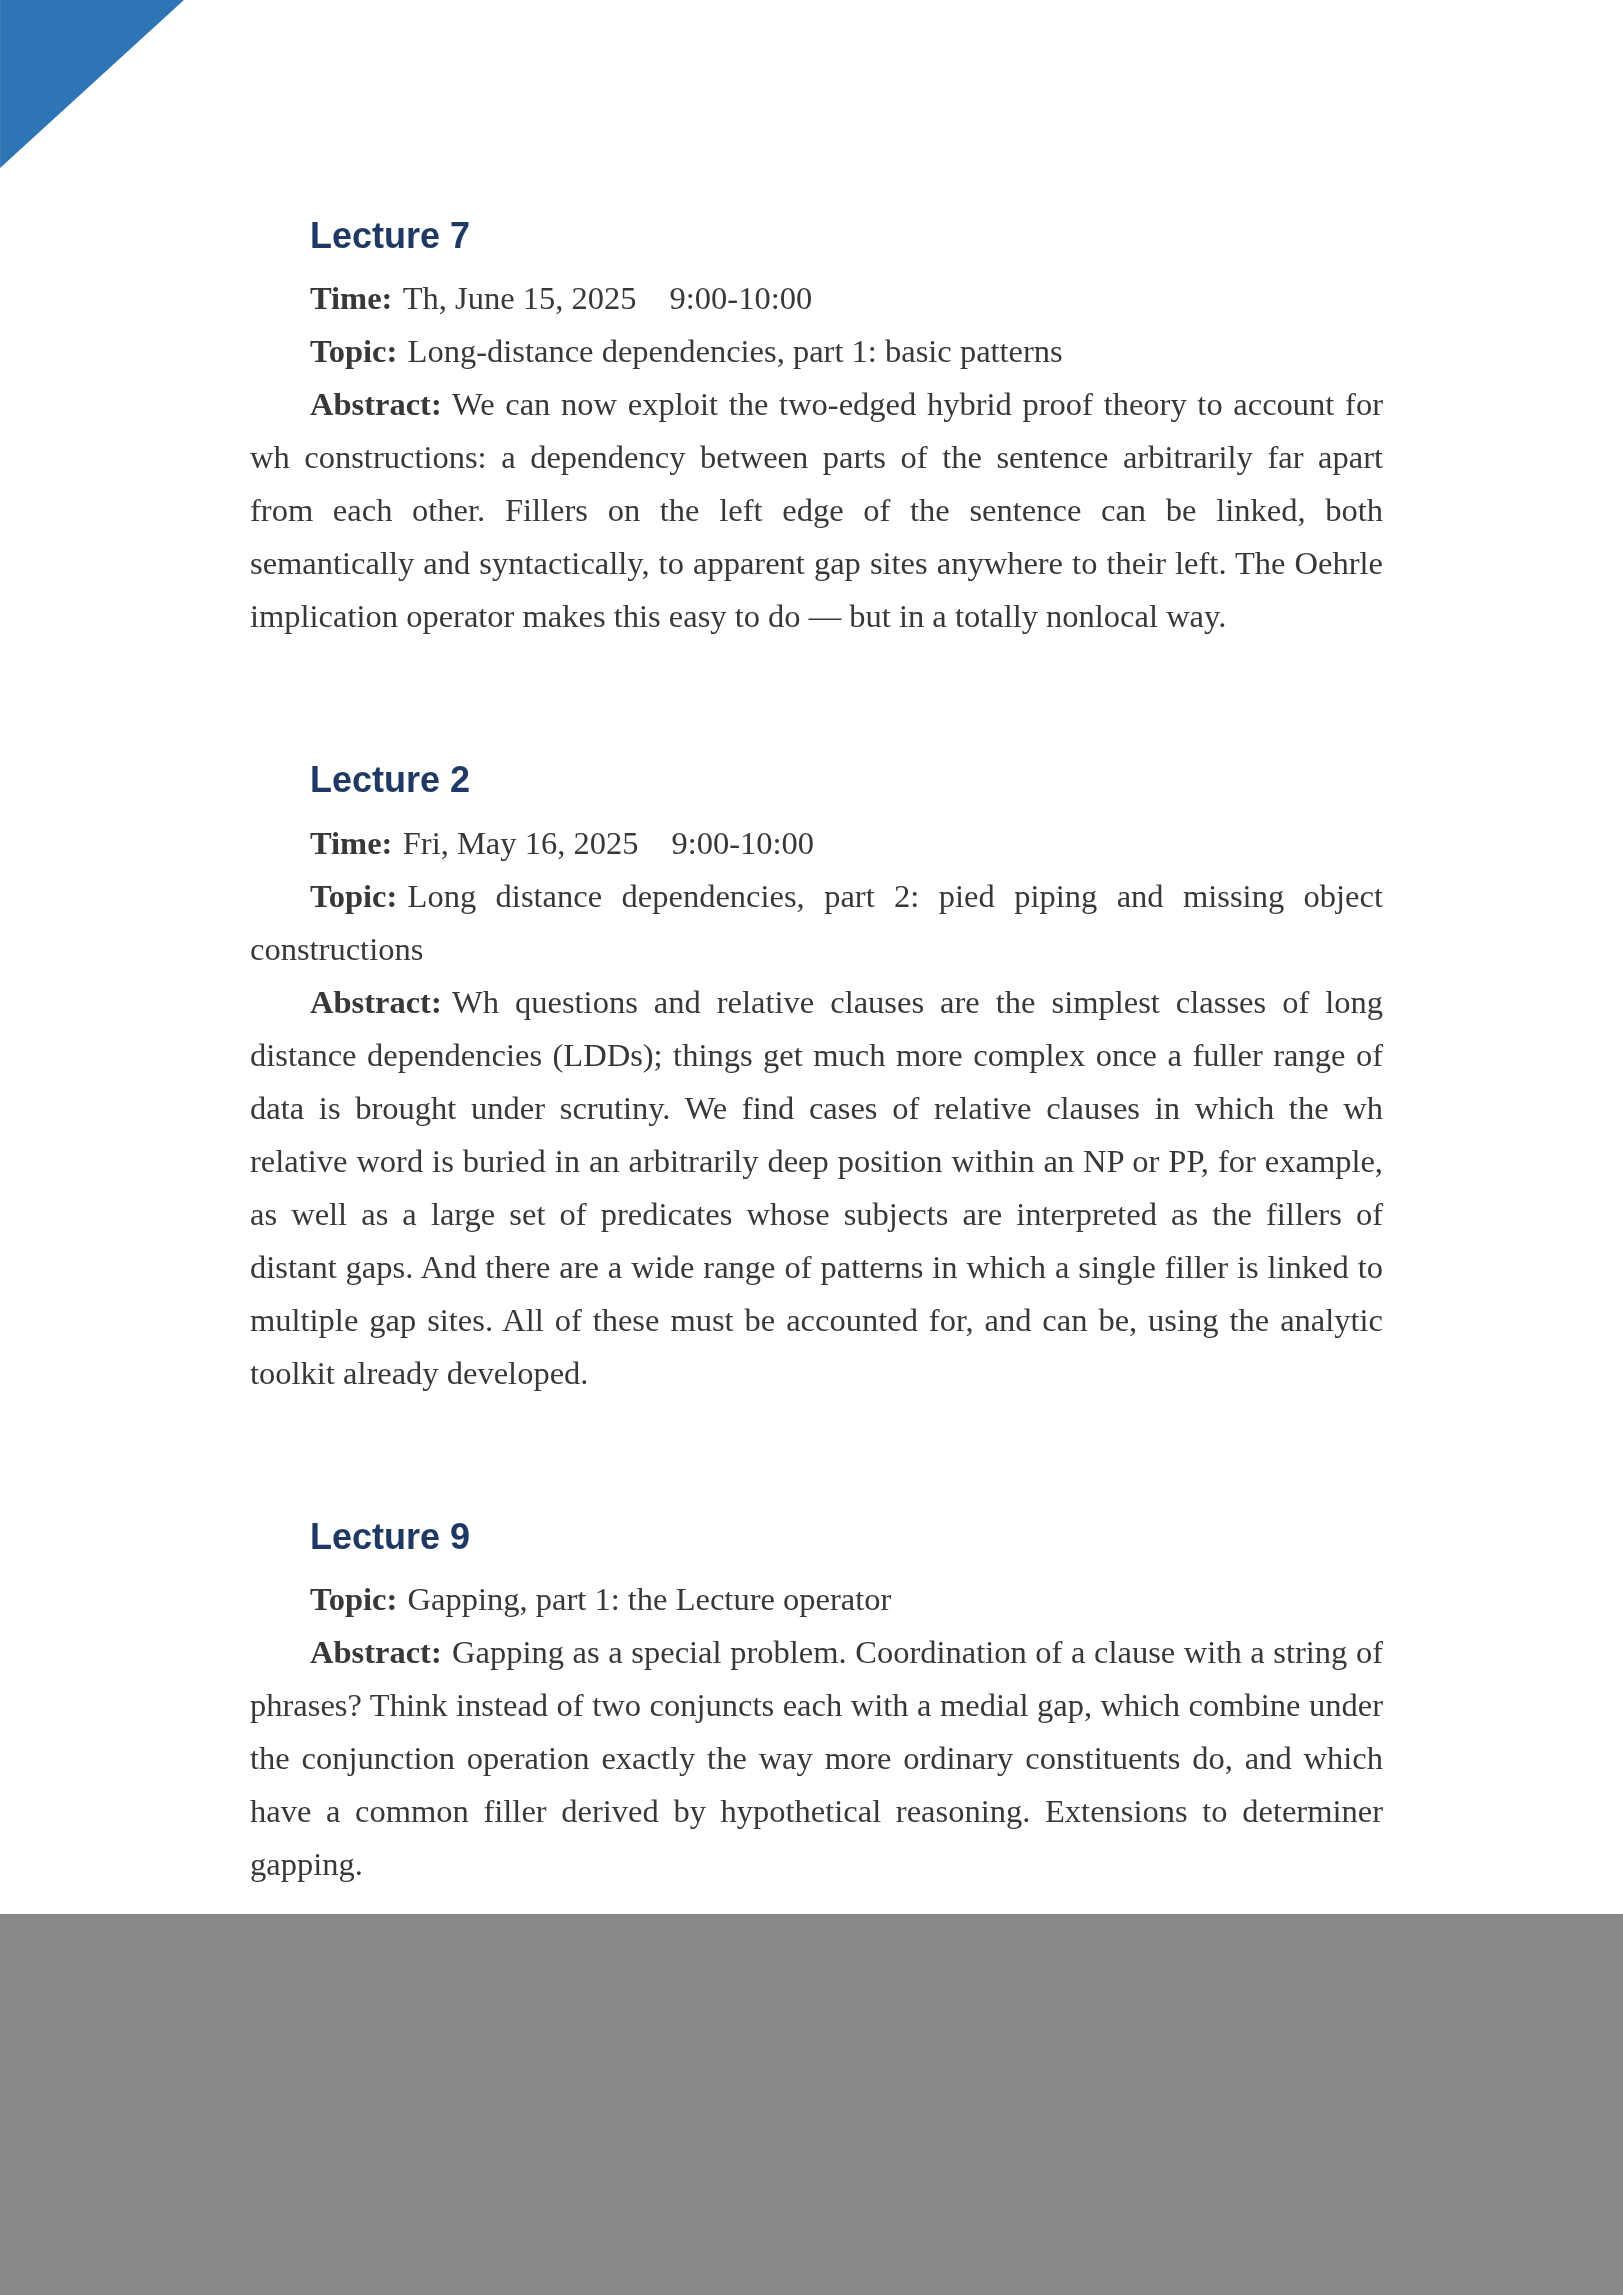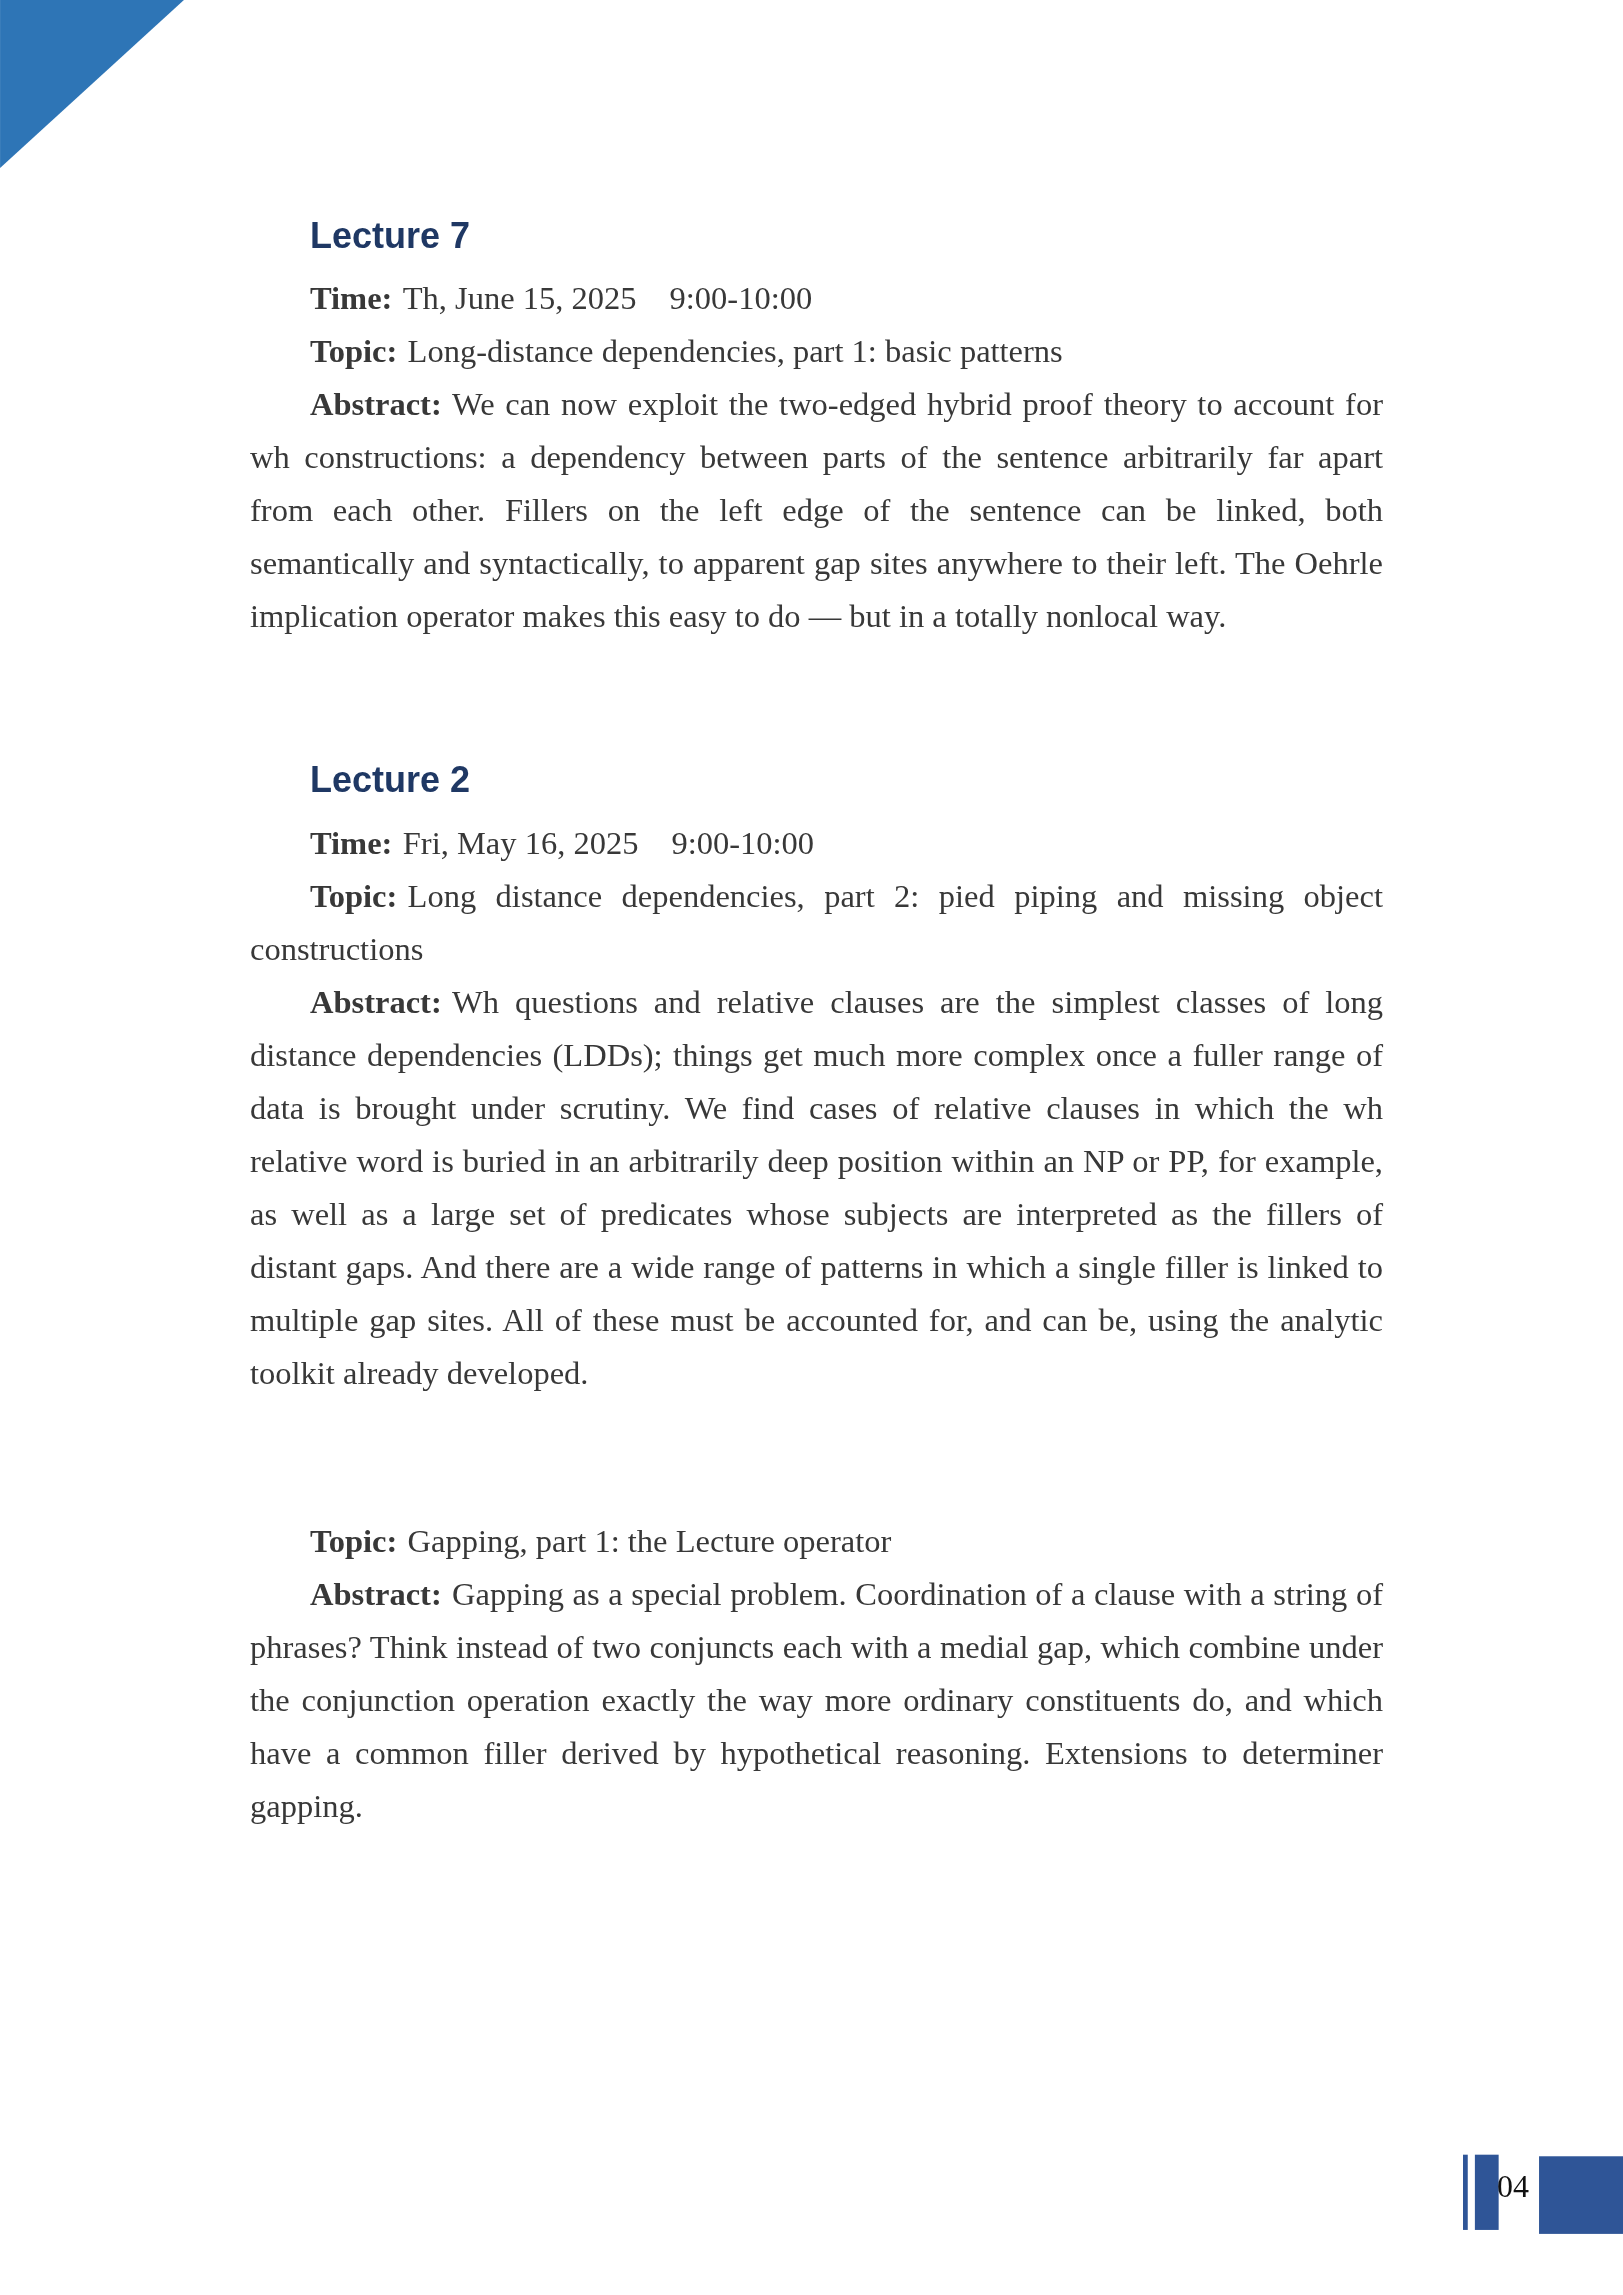--- a/index.html
+++ b/index.html
@@ -1,19 +1,19 @@
 <!DOCTYPE html>
 <html style="font-size:12.7px"><head>
 <meta charset="utf-8">
 <style>
   html, body { margin: 0; padding: 0; background: #888; }
   .page {
     position: relative;
     width: 1623px;
-    height: 2295px;
+    height: 1914px;
     background: #ffffff;
     overflow: hidden;
     font-family: "Liberation Serif", "DejaVu Serif", serif;
     color: #383838;
   }
 
   
   .corner-svg { position: absolute; left: 0; top: 0; display: block; }
 
   
@@ -79,20 +79,21 @@
     </section>
 
     <section class="lecture-section">
       <h2 class="lecture-title">Lecture 2</h2>
       <p class="para"><b class="lbl">Time:</b><span>Fri, May 16, 2025</span><span class="timegap"></span><span>9:00-10:00</span></p>
       <p class="para"><b class="lbl">Topic:</b><span>Long distance dependencies, part 2: pied piping and missing object constructions</span></p>
       <p class="para"><b class="lbl">Abstract:</b><span>Wh questions and relative clauses are the simplest classes of long distance dependencies (LDDs); things get much more complex once a fuller range of data is brought under scrutiny. We find cases of relative clauses in which the wh relative word is buried in an arbitrarily deep position within an NP or PP, for example, as well as a large set of predicates whose subjects are interpreted as the fillers of distant gaps. And there are a wide range of patterns in which a single filler is linked to multiple gap sites. All of these must be accounted for, and can be, using the analytic toolkit already developed.</span></p>
     </section>
 
     <section class="lecture-section">
+      <h2 class="lecture-title">Lecture 9</h2>
       <p class="para"><b class="lbl">Topic:</b><span>Gapping, part 1: the Lecture operator</span></p>
       <p class="para"><b class="lbl">Abstract:</b><span>Gapping as a special problem. Coordination of a clause with a string of phrases? Think instead of two conjuncts each with a medial gap, which combine under the conjunction operation exactly the way more ordinary constituents do, and which have a common filler derived by hypothetical reasoning. Extensions to determiner gapping.</span></p>
     </section>
 
   </div>
 
   <svg class="footer-svg" width="160" height="81" viewBox="0 0 202 102" aria-hidden="true">
     <rect x="0" y="2" width="6" height="95" fill="#2f5597"></rect>
     <rect x="15" y="2" width="30" height="95" fill="#2f5597"></rect>
     <rect x="96" y="4" width="106" height="98" fill="#2f5597"></rect>

